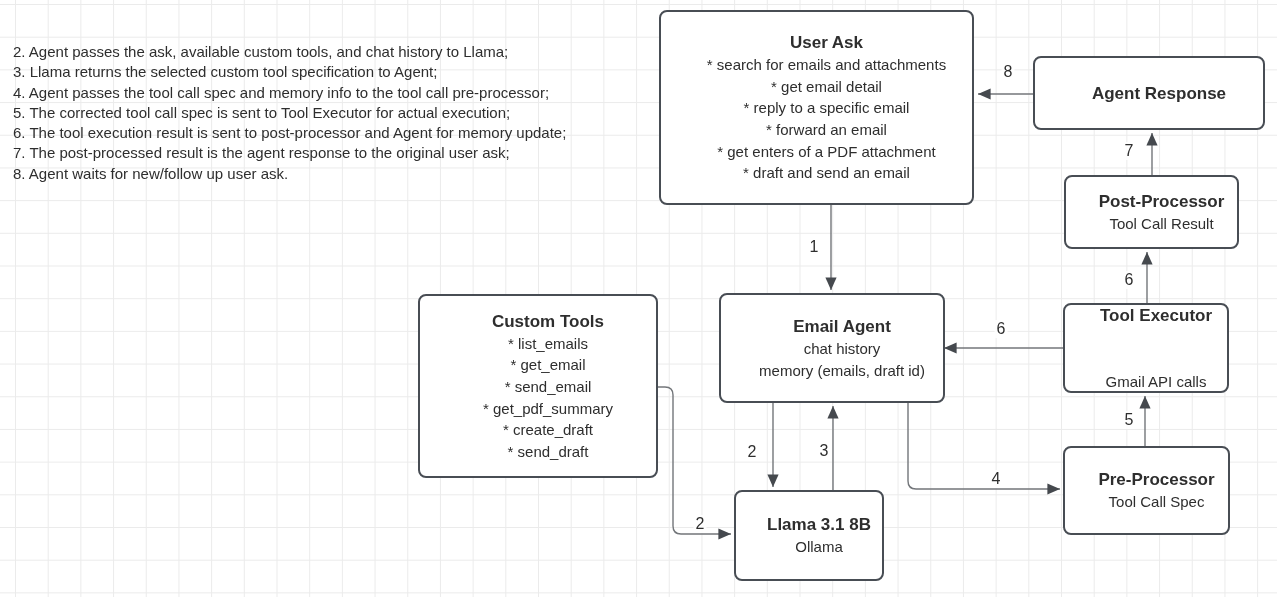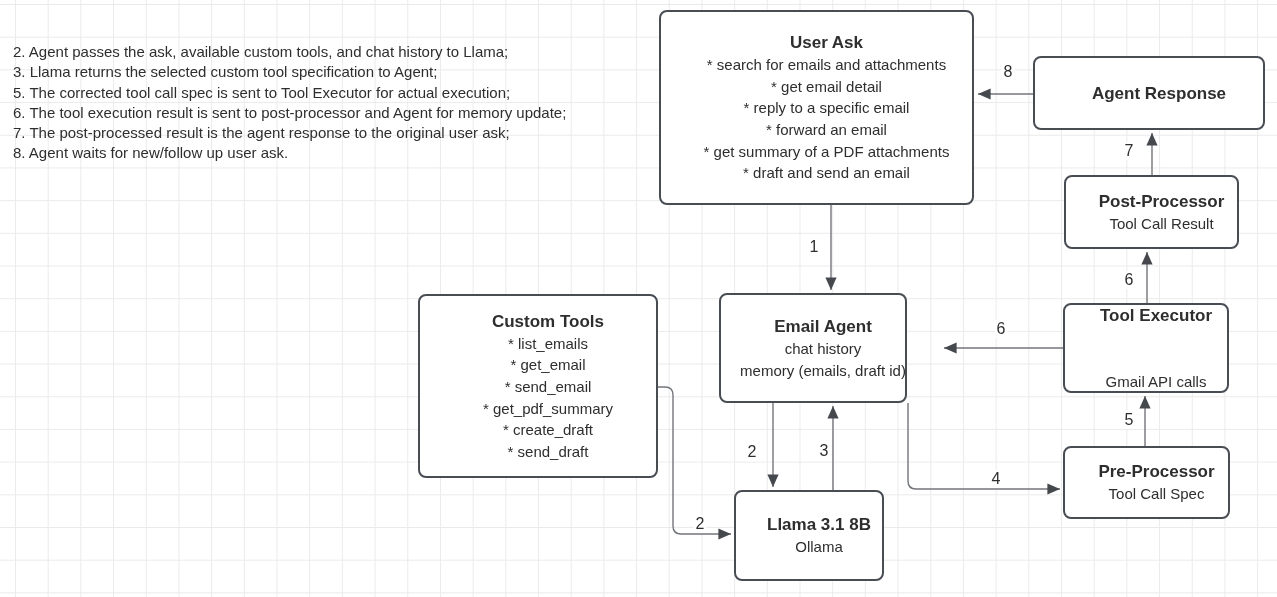--- a/index.html
+++ b/index.html
@@ -65,20 +65,21 @@
   }
 </style>
 </head>
 <body>
 
 <div class="canvas">
 
   <div class="notes">
     <div>2. Agent passes the ask, available custom tools, and chat history to Llama;</div>
     <div>3. Llama returns the selected custom tool specification to Agent;</div>
+    <div>4. Agent passes the tool call spec and memory info to the tool call pre-processor;</div>
     <div>5. The corrected tool call spec is sent to Tool Executor for actual execution;</div>
     <div>6. The tool execution result is sent to post-processor and Agent for memory update;</div>
     <div>7. The post-processed result is the agent response to the original user ask;</div>
     <div>8. Agent waits for new/follow up user ask.</div>
   </div>
 
   <svg class="edges" width="1277" height="597" viewBox="0 0 1277 597">
     <defs>
       <marker id="arrow" viewBox="0 0 10 10" refX="9" refY="5" markerWidth="10" markerHeight="10" orient="auto-start-reverse">
         <path d="M0 1 L9 5 L0 9 Z" fill="#45494e"></path>
@@ -108,35 +109,35 @@
   <span class="edge-label" style="left:1129px; top:280px;">6</span>
   <span class="edge-label" style="left:1129px; top:151px;">7</span>
   <span class="edge-label" style="left:1008px; top:72px;">8</span>
 
   <div class="node" style="left:659px; top:10px; width:315px; height:195px;">
     <div class="node-title">User Ask</div>
     <div class="node-line">* search for emails and attachments</div>
     <div class="node-line">* get email detail</div>
     <div class="node-line">* reply to a specific email</div>
     <div class="node-line">* forward an email</div>
-    <div class="node-line">* get summary of a PDF attachments</div>
+    <div class="node-line">* get enters of a PDF attachment</div>
     <div class="node-line">* draft and send an email</div>
   </div>
 
   <div class="node" style="left:373px; top:294px; width:240px; height:184px;margin-left:45px;">
     <div class="node-title">Custom Tools</div>
     <div class="node-line">* list_emails</div>
     <div class="node-line">* get_email</div>
     <div class="node-line">* send_email</div>
     <div class="node-line">* get_pdf_summary</div>
     <div class="node-line">* create_draft</div>
     <div class="node-line">* send_draft</div>
   </div>
 
-  <div class="node" style="left:719px; top:293px; width:188px; height:110px;">
+  <div class="node" style="left:719px; top:293px; width:226px; height:110px;">
     <div class="node-title">Email Agent</div>
     <div class="node-line">chat history</div>
     <div class="node-line">memory (emails, draft id)</div>
   </div>
 
   <div class="node" style="left:734px; top:490px; width:150px; height:91px;">
     <div class="node-title">Llama 3.1 8B</div>
     <div class="node-line">Ollama</div>
   </div>
 
@@ -147,18 +148,18 @@
   <div class="node" style="left:1064px; top:175px; width:175px; height:74px;">
     <div class="node-title">Post-Processor</div>
     <div class="node-line">Tool Call Result</div>
   </div>
 
   <div class="node" style="left:1063px; top:303px; width:166px; height:90px;gap:44px;">
     <div class="node-title">Tool Executor</div>
     <div class="node-line">Gmail API calls</div>
   </div>
 
-  <div class="node" style="left:1063px; top:446px; width:167px; height:73px;">
+  <div class="node" style="left:1063px; top:446px; width:167px; height:89px;">
     <div class="node-title">Pre-Processor</div>
     <div class="node-line">Tool Call Spec</div>
   </div>
 
 </div>
 
 </body></html>

